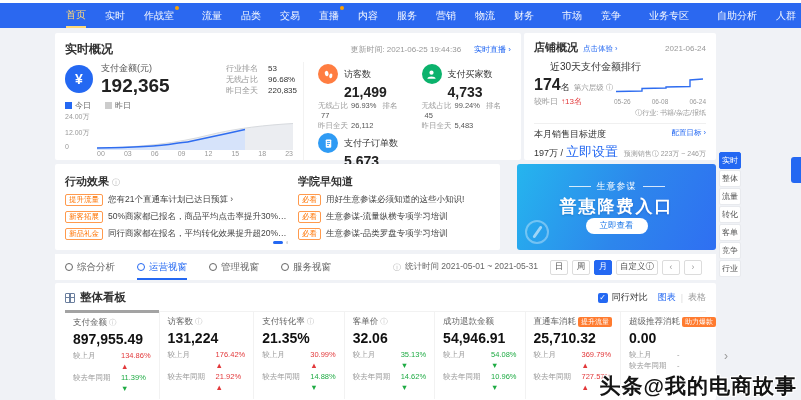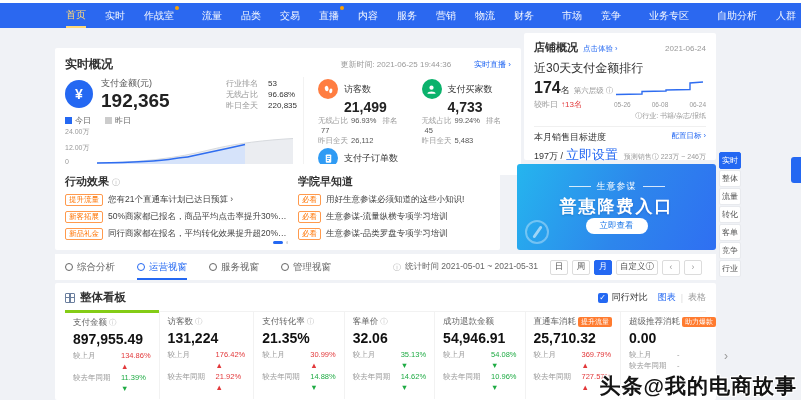--- a/index.html
+++ b/index.html
@@ -8,25 +8,25 @@
   .screen{position:relative;width:801px;height:400px;background:#fff;overflow:hidden;}
   .content-bg{position:absolute;left:0;top:28px;right:0;bottom:0;background:#f0f2f6;}
   
   .topnav{position:absolute;top:3px;left:0;right:0;height:25px;background:#2b68f0;display:flex;align-items:center;padding-left:66px;}
   .nav-item{position:relative;font-size:10px;color:rgba(255,255,255,.95);margin-right:19px;line-height:22px;cursor:pointer;white-space:nowrap;}
   .nav-item.active{color:#ffd977;border-bottom:2px solid #ffd977;}
   .nav-item.dot::after{content:"";position:absolute;top:1px;right:-5px;width:4px;height:4px;border-radius:50%;background:#ffa200;}
   .nav-sep{width:1px;height:10px;background:rgba(255,255,255,.35);margin:0 14px 0 -5px;}
   
   .card{position:absolute;background:#fff;border-radius:2px;}
-  .rt-card{left:55px;top:48px;width:466px;height:127px;padding:8px 10px;}
+  .rt-card{left:55px;top:33px;width:466px;height:127px;padding:8px 10px;}
   .rt-head{display:flex;align-items:center;}
   .rt-title{font-size:12px;font-weight:bold;color:#333;}
   .rt-updated{margin-left:auto;font-size:8px;color:#999;}
-  .rt-live{font-size:8px;color:#2468f2;margin-left:23px;cursor:pointer;}
+  .rt-live{font-size:8px;color:#2468f2;margin-left:13px;cursor:pointer;}
   .rt-body{display:flex;margin-top:4px;}
   .rt-left{width:238px;}
   .pay-row{display:flex;align-items:center;}
   .yen-circle{width:28px;height:28px;border-radius:50%;background:#2468f2;color:#fff;font-size:14px;font-weight:bold;display:flex;align-items:center;justify-content:center;}
   .pay-col{margin-left:8px;}
   .pay-label{font-size:9px;color:#555;}
   .pay-value{font-size:19px;font-weight:bold;color:#222;line-height:21px;}
   .pay-stats{margin-left:auto;padding-right:6px;}
   .pstat{display:flex;font-size:8px;line-height:11px;}
   .pstat .lb{color:#999;width:42px;}
@@ -45,21 +45,21 @@
   .mini-label{font-size:9px;color:#333;margin-left:6px;}
   .mini-value{font-size:14px;font-weight:bold;color:#222;margin:1px 0 1px 26px;line-height:15px;}
   .mini-row{font-size:7.5px;color:#999;line-height:10px;}
   .mini-row .vl{color:#555;margin-left:3px;margin-right:6px;}
   
   .shop-card{left:524px;top:33px;width:192px;height:127px;padding:7px 10px;}
   .shop-head{display:flex;align-items:baseline;}
   .shop-title{font-size:11px;font-weight:bold;color:#333;}
   .shop-link{font-size:7.5px;color:#2468f2;margin-left:5px;cursor:pointer;}
   .shop-date{margin-left:auto;font-size:8px;color:#999;}
-  .shop-ranktitle{font-size:12px;color:#333;margin-top:5px;}
+  .shop-ranktitle{font-size:10px;color:#333;margin-top:5px;margin-left:16px;}
   .shop-mid{display:flex;margin-top:2px;}
   .shop-rank-col{width:82px;}
   .rank-line{display:flex;align-items:baseline;}
   .rank-value{font-size:16px;font-weight:bold;color:#222;}
   .rank-unit{font-size:9px;color:#333;}
   .rank-level{font-size:7.5px;color:#999;margin-left:4px;}
   .rank-delta{font-size:8px;color:#999;margin-top:2px;}
   .rank-delta .red{color:#e2383a;margin-left:3px;}
   .shop-chart-col{flex:1;}
   .shop-xticks{display:flex;justify-content:space-between;font-size:6.5px;color:#999;}
@@ -116,21 +116,21 @@
   .board-title{font-size:11.5px;font-weight:bold;color:#333;}
   .bh-right{margin-left:auto;display:flex;align-items:center;font-size:9px;}
   .cbx{width:10px;height:10px;background:#2468f2;border-radius:2px;color:#fff;font-size:8px;line-height:10px;text-align:center;margin-right:4px;cursor:pointer;}
   .cmp-label{color:#333;margin-right:10px;}
   .tg-chart{color:#2468f2;cursor:pointer;}
   .tg-sep{color:#ddd;margin:0 5px;}
   .tg-table{color:#999;cursor:pointer;}
   .bm-row{display:flex;margin-top:6px;border-top:1px solid #f2f2f2;}
   .bm-card{flex:1;padding:4px 8px 5px;border-left:1px solid #f2f2f2;position:relative;cursor:pointer;}
   .bm-card:first-child{border-left:none;}
-  .bm-card.active{border-top:3px solid #84cc16;margin-top:-2px;}
+  .bm-card.active{border-top:3px solid #a3a3a3;margin-top:-2px;}
   .bm-label{font-size:8.5px;color:#666;display:flex;align-items:center;white-space:nowrap;}
   .bm-info{font-size:7.5px;color:#c0c0c0;margin-left:2px;}
   .bm-badge{margin-left:auto;font-size:7px;color:#fff;background:#ff7b2f;border-radius:2px;padding:0 3px;line-height:10px;}
   .bm-badge:empty{display:none;}
   .bm-value{font-size:14px;font-weight:bold;color:#111;margin:2px 0 3px;white-space:nowrap;}
   .bm-delta{display:flex;font-size:7.5px;line-height:11px;}
   .bm-delta .lb{color:#999;width:48px;flex:none;}
   .up{color:#e2383a;}
   .down{color:#1fab44;}
   .dash{color:#999;}
@@ -384,25 +384,25 @@
     <span class="vtab">
         <i class="tico"></i>
         <span>综合分析</span>
       </span>
     <span class="vtab active">
         <i class="tico"></i>
         <span>运营视窗</span>
       </span>
     <span class="vtab">
         <i class="tico"></i>
-        <span>服务视窗</span>
+        <span>管理视窗</span>
       </span>
     <span class="vtab">
         <i class="tico"></i>
-        <span>管理视窗</span>
+        <span>服务视窗</span>
       </span>
     <span class="vb-right">
       <span class="vb-info">ⓘ</span>
       <span class="vb-stat">统计时间 2021-05-01 ~ 2021-05-31</span>
       <span class="pbtn">日</span>
       <span class="pbtn">周</span>
       <span class="pbtn active">月</span>
       <span class="pbtn">自定义ⓘ</span>
       <span class="pbtn pg">‹</span>
       <span class="pbtn pg">›</span>

